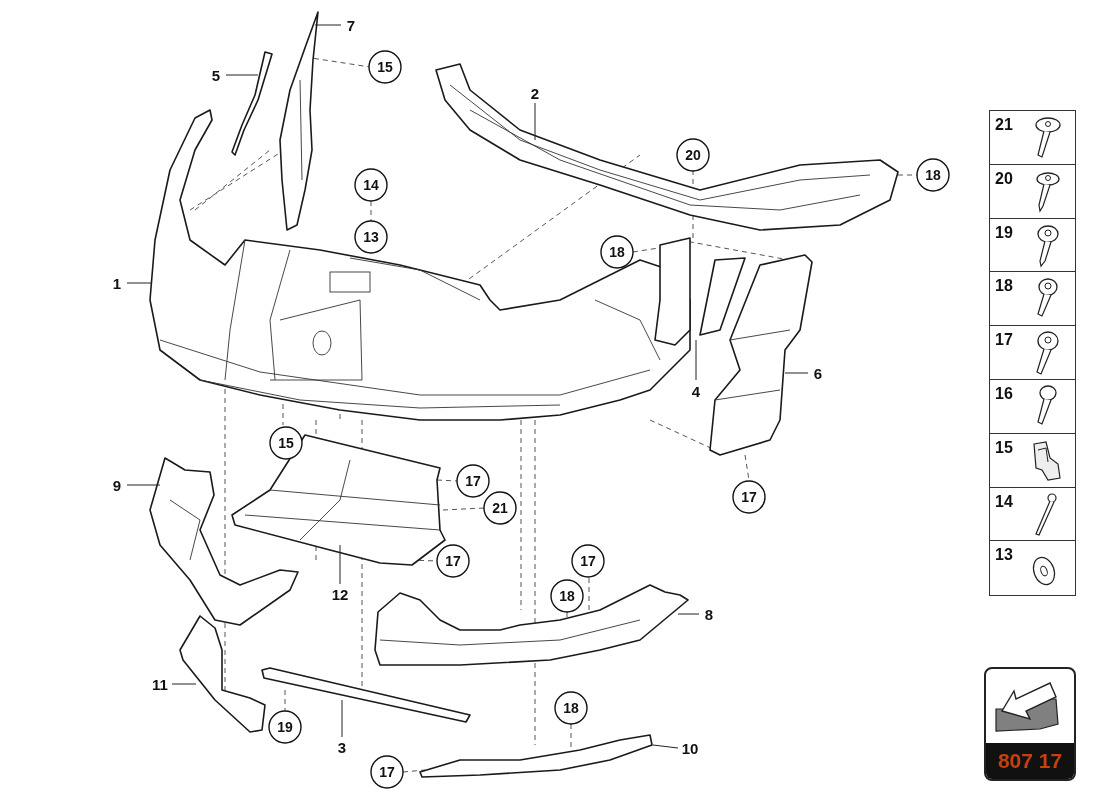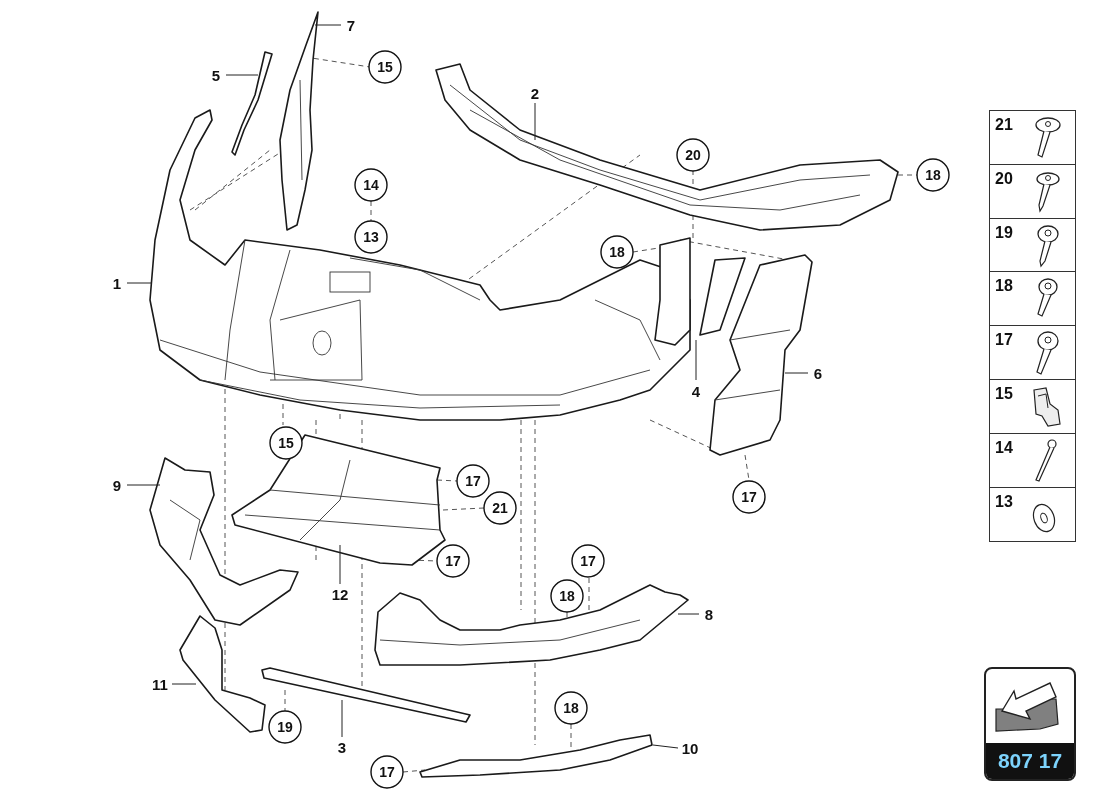--- a/index.html
+++ b/index.html
@@ -22,21 +22,21 @@
   .legend-cell { position: relative; height: 53.8px; border-bottom: 1.5px solid #333; box-sizing: border-box; }
   .legend-cell:last-child { border-bottom: none; }
   .legend-num { position: absolute; left: 5px; top: 5px; font-weight: bold; font-size: 16px;
                 font-family: "Liberation Sans", sans-serif; }
   .legend-icon { position: absolute; left: 30px; top: 4px; width: 48px; height: 46px; }
 
   #badge { position: absolute; left: 984px; top: 667px; width: 88px; height: 110px;
            border: 2px solid #222; border-radius: 8px; overflow: hidden; background: #fff; }
   #badge .badge-art { position: absolute; left: 0; top: 0; width: 88px; height: 72px; }
   #badge .badge-code { position: absolute; left: 0; bottom: 0; width: 100%; height: 36px;
-                       background: #111; color: #7dd3fc; font-weight: bold; font-size: 21px;
+                       background: #111; color: #c2410c; font-weight: bold; font-size: 21px;
                        text-align: center; line-height: 36px; font-family: "Liberation Sans", sans-serif; }
 </style>
 </head>
 <body>
 
 <svg id="diagram" viewBox="0 0 1100 800" xmlns="http://www.w3.org/2000/svg">
 
   <g>
     <path class="dash" d="M195 210 L270 150"></path>
     <path class="dash" d="M190 210 L300 140"></path>
@@ -266,20 +266,27 @@
   </div>
   <div class="legend-cell">
     <span class="legend-num">17</span>
     <svg class="legend-icon" viewBox="0 0 48 46">
       <ellipse cx="28" cy="11" rx="10" ry="9" fill="#fff" stroke="#222" stroke-width="1.3"></ellipse>
       <circle cx="28" cy="10" r="3" fill="none" stroke="#222"></circle>
       <path d="M24 19 L17 42 L21 44 L31 20" fill="#fff" stroke="#222" stroke-width="1.2"></path>
     </svg>
   </div>
   <div class="legend-cell">
+    <span class="legend-num">16</span>
+    <svg class="legend-icon" viewBox="0 0 48 46">
+      <ellipse cx="28" cy="9" rx="8" ry="7" fill="#fff" stroke="#222" stroke-width="1.3"></ellipse>
+      <path d="M24 15 L18 38 L22 40 L31 16" fill="#fff" stroke="#222" stroke-width="1.2"></path>
+    </svg>
+  </div>
+  <div class="legend-cell">
     <span class="legend-num">15</span>
     <svg class="legend-icon" viewBox="0 0 48 46">
       <path d="M14 6 L26 4 L30 20 L38 26 L40 40 L28 42 L22 32 L16 30 Z" fill="#eee" stroke="#222" stroke-width="1.2"></path>
       <path d="M18 12 L26 10 L28 24" fill="none" stroke="#222"></path>
     </svg>
   </div>
   <div class="legend-cell">
     <span class="legend-num">14</span>
     <svg class="legend-icon" viewBox="0 0 48 46">
       <ellipse cx="32" cy="6" rx="4" ry="4" fill="#fff" stroke="#222" stroke-width="1.2"></ellipse>

